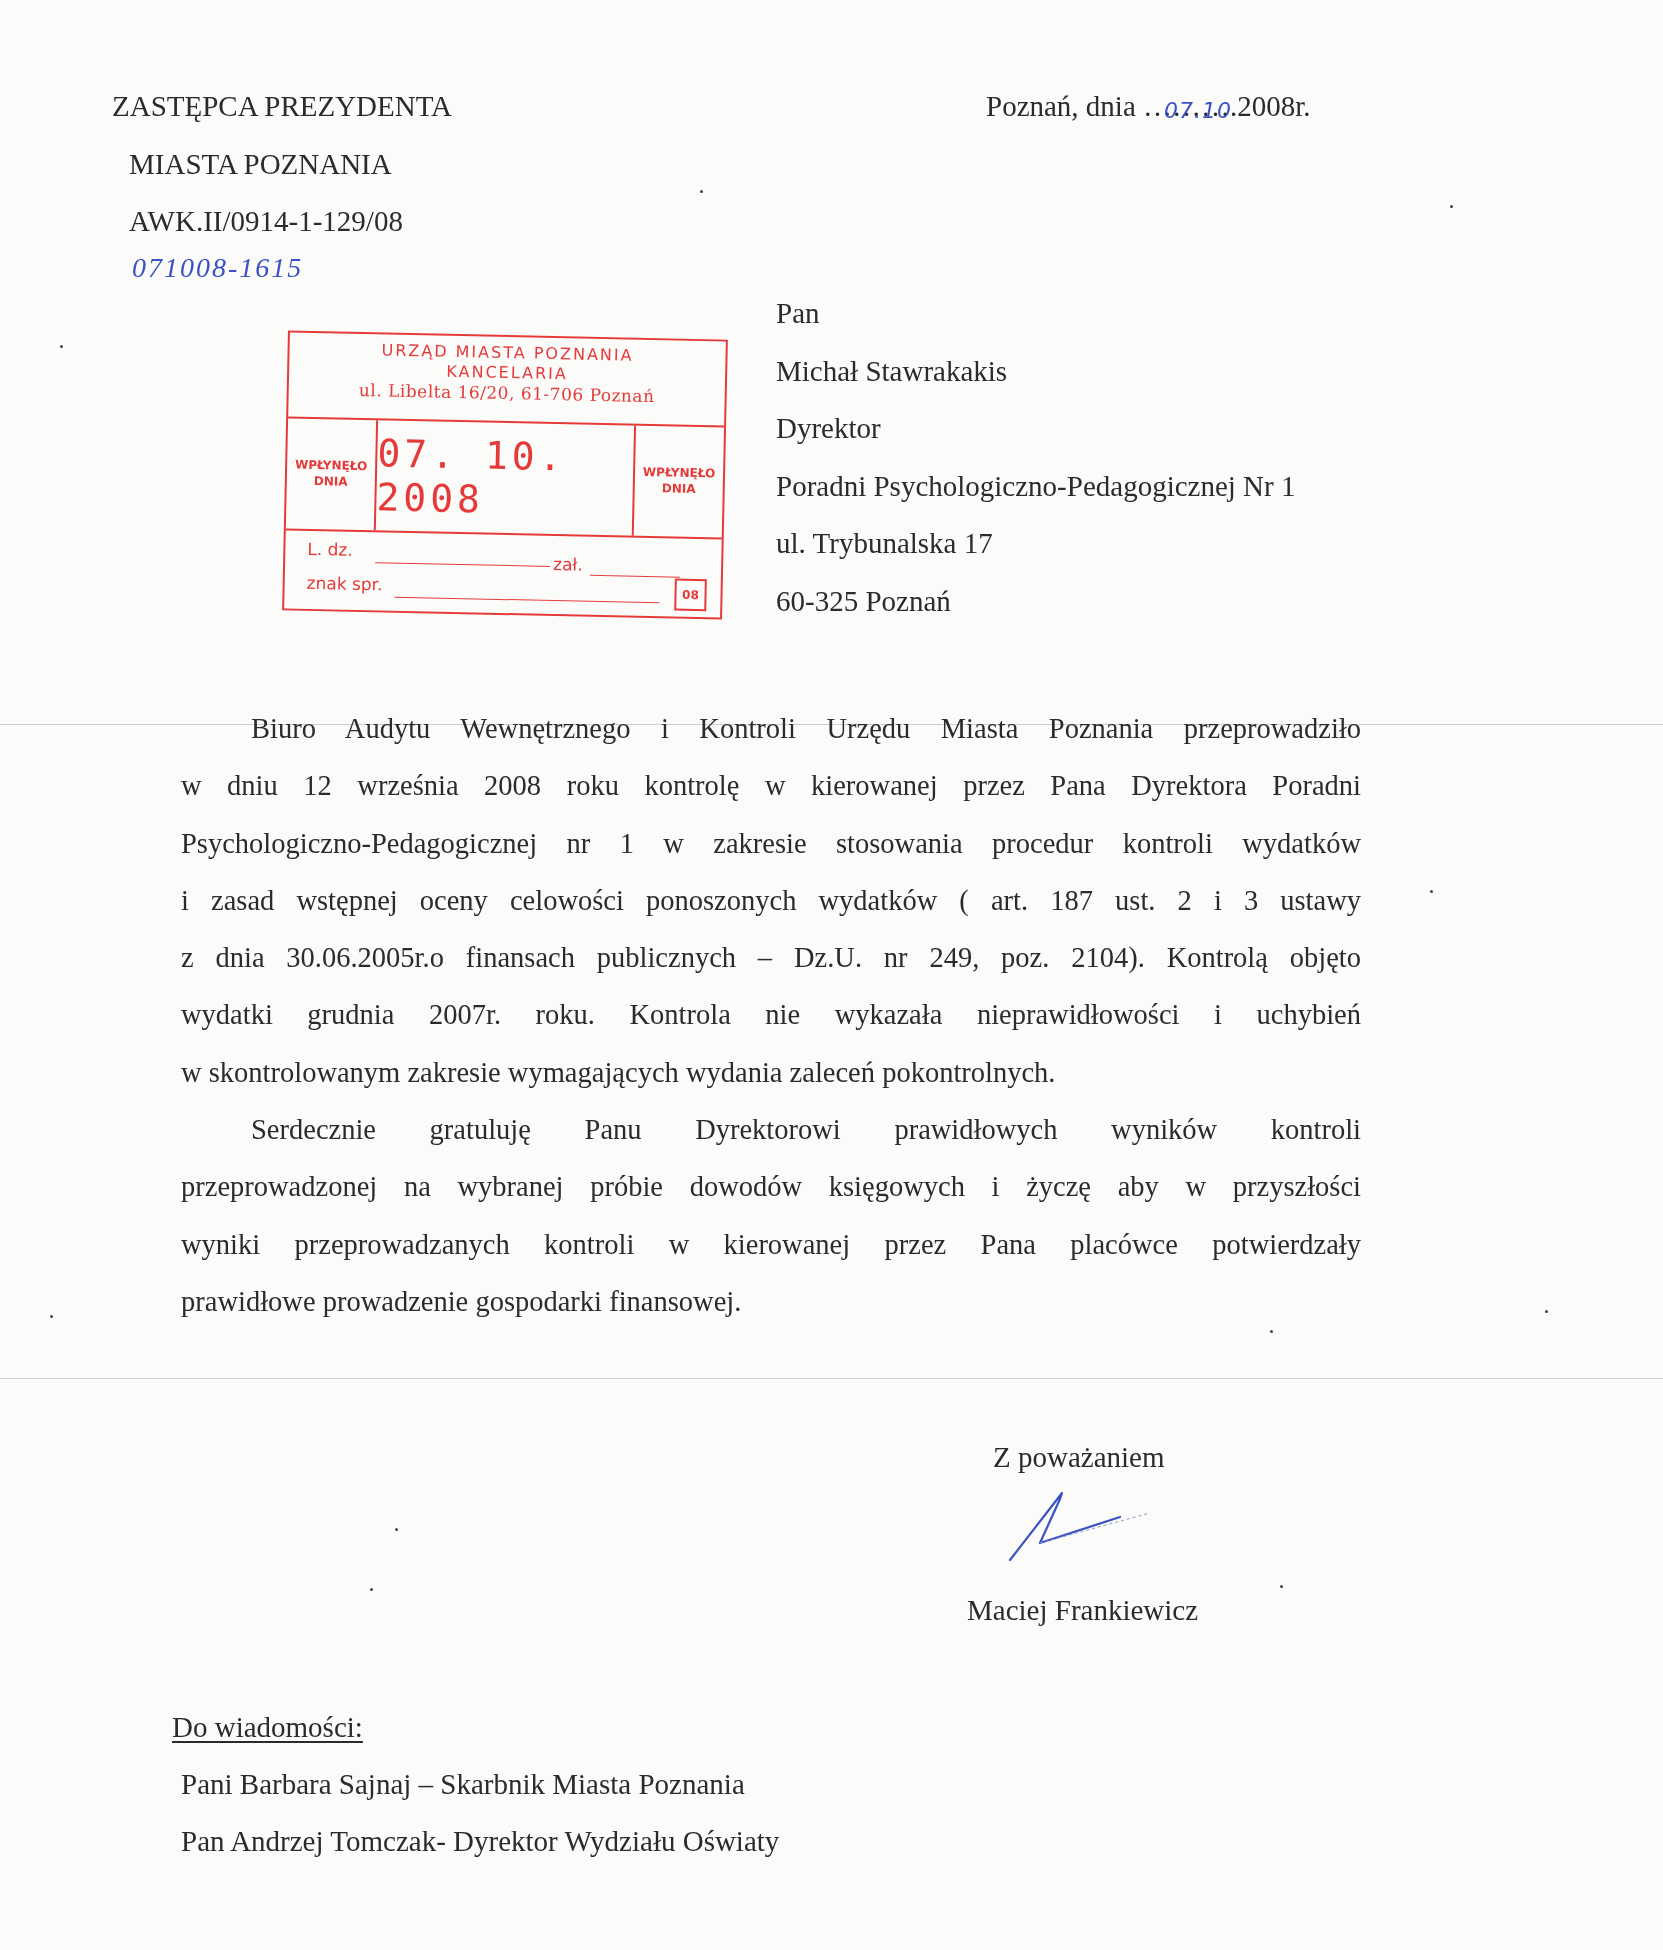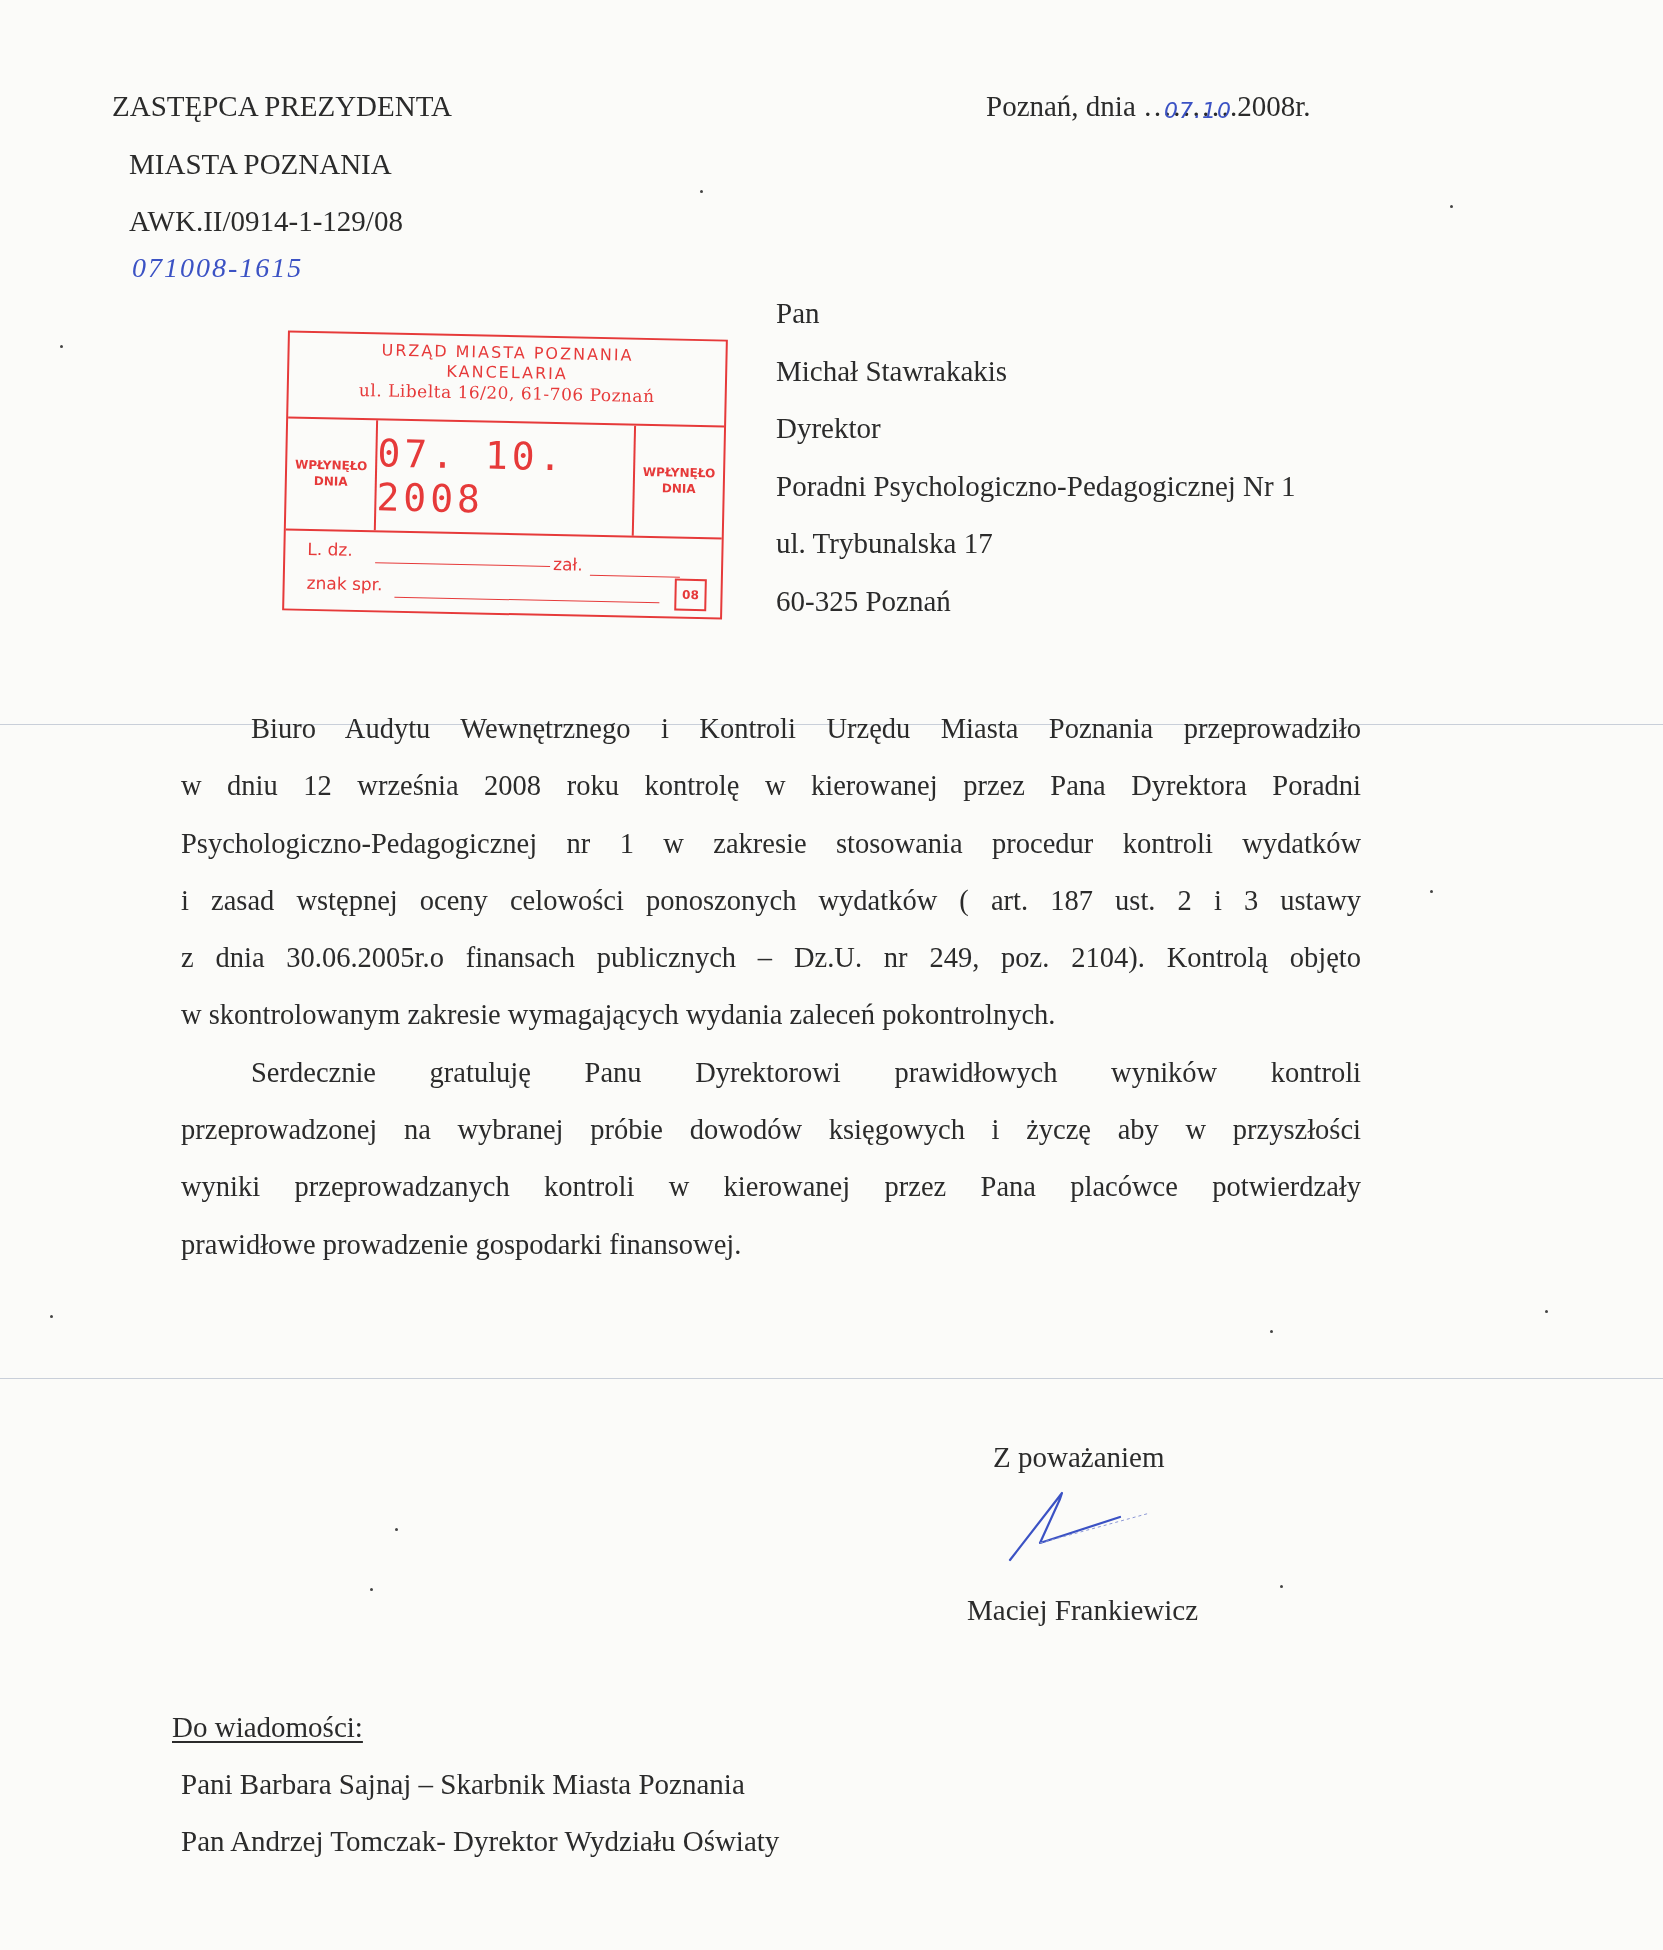--- a/index.html
+++ b/index.html
@@ -149,20 +149,21 @@
   <div class="line">60-325    Poznań</div>
 </div>
 
 <div class="abs" id="body">
   <p class="para">
     <span class="ln indent">Biuro Audytu Wewnętrznego i Kontroli Urzędu Miasta Poznania przeprowadziło</span>
     <span class="ln">w dniu 12 września 2008 roku kontrolę w kierowanej przez Pana Dyrektora  Poradni</span>
     <span class="ln">Psychologiczno-Pedagogicznej nr 1 w zakresie stosowania procedur kontroli wydatków</span>
     <span class="ln">i zasad wstępnej oceny celowości ponoszonych wydatków ( art. 187 ust. 2 i 3 ustawy</span>
     <span class="ln">z dnia 30.06.2005r.o finansach publicznych – Dz.U. nr 249, poz. 2104). Kontrolą objęto</span>
+    <span class="ln">wydatki grudnia 2007r. roku. Kontrola nie wykazała nieprawidłowości i uchybień</span>
     <span class="ln last">w skontrolowanym zakresie wymagających wydania zaleceń pokontrolnych.</span>
   </p>
   <p class="para">
     <span class="ln indent">Serdecznie gratuluję Panu Dyrektorowi prawidłowych wyników kontroli</span>
     <span class="ln">przeprowadzonej na wybranej próbie dowodów księgowych i życzę aby w przyszłości</span>
     <span class="ln">wyniki przeprowadzanych kontroli w kierowanej przez Pana  placówce potwierdzały</span>
     <span class="ln last">prawidłowe prowadzenie gospodarki finansowej.</span>
   </p>
 </div>
 

